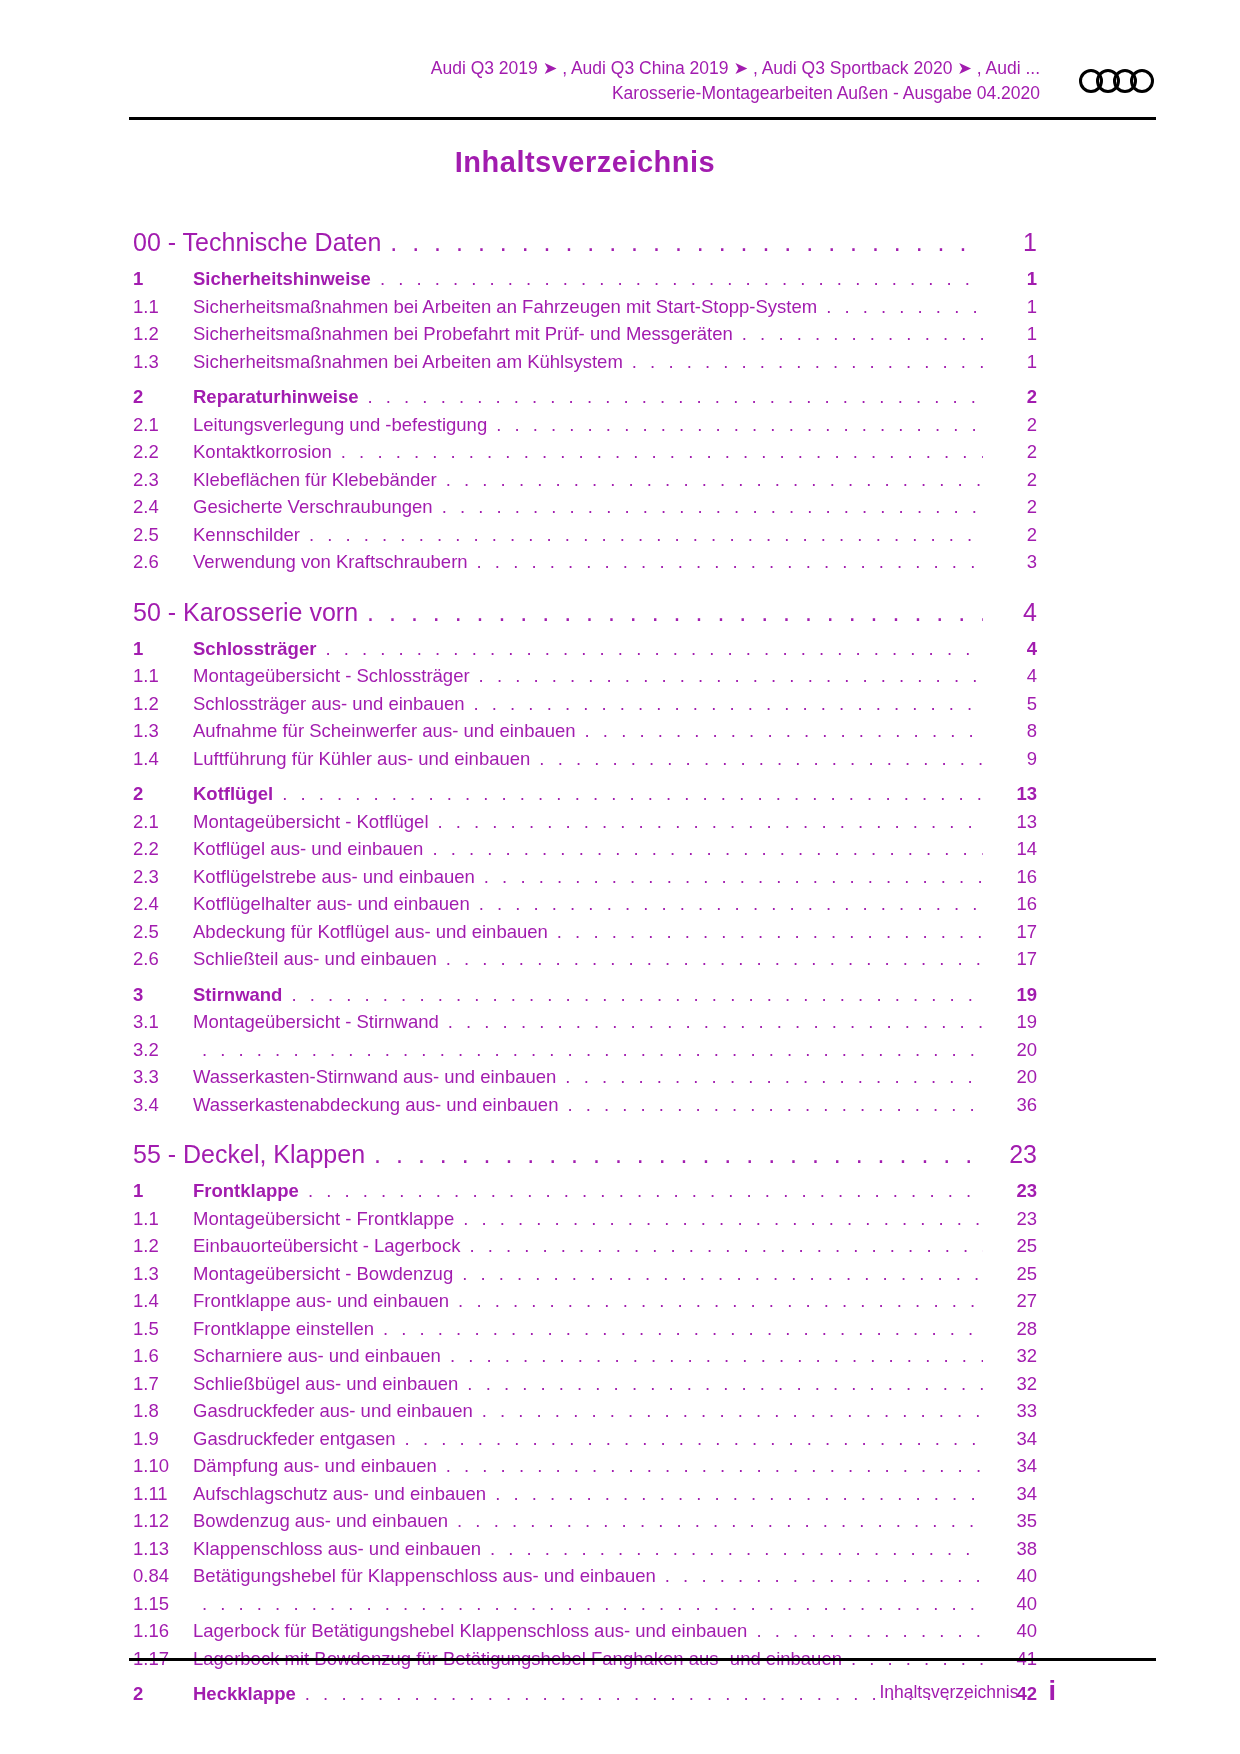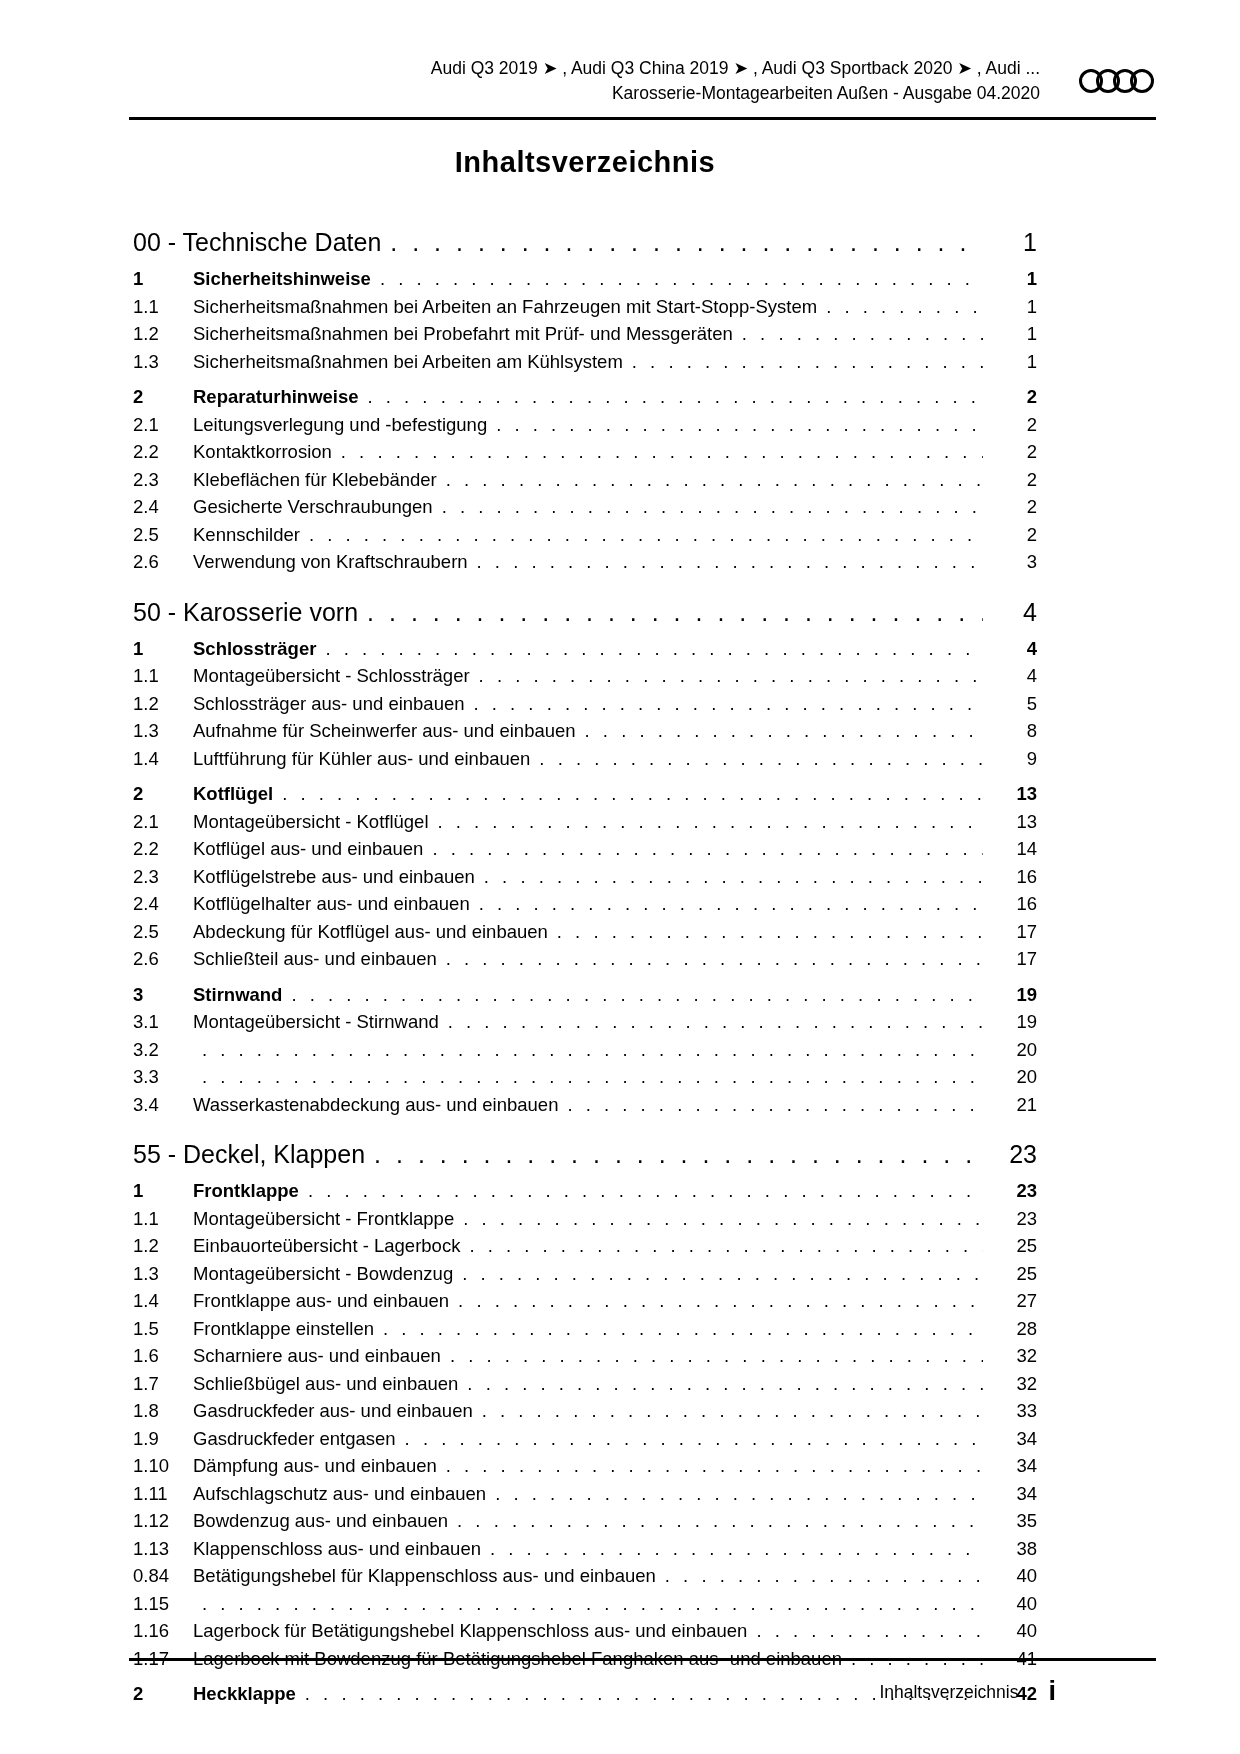--- a/index.html
+++ b/index.html
@@ -2,21 +2,21 @@
 <html lang="de"><head>
 <meta charset="utf-8">
 <style>
   html,body{margin:0;padding:0;background:#e8e8e8;}
   .page{
     position:relative;
     width:1240px;height:1754px;
     margin:0 auto;
     background:#ffffff;
     font-family:"Liberation Sans","DejaVu Sans",sans-serif;
-    color:#000000;
+    color:#a21caf;
     overflow:hidden;
   }
   
   .header-text{
     position:absolute;left:130px;top:56px;width:910px;
     text-align:right;font-size:17.5px;line-height:25px;white-space:nowrap;
   }
   .logo{position:absolute;right:84px;top:64px;}
   .rule{position:absolute;left:129px;right:84px;height:3px;background:#000;}
   .rule.header-rule{top:117px;}
@@ -231,28 +231,29 @@
         <span class="dots"></span>
         <span class="pg">19</span>
       </div>
       <div class="row entry">
         <span class="num">3.2</span>
         <span class="dots"></span>
         <span class="pg">20</span>
       </div>
       <div class="row entry">
         <span class="num">3.3</span>
+        <span class="etitle">Wasserkasten-Stirnwand aus- und einbauen</span>
         <span class="dots"></span>
         <span class="pg">20</span>
       </div>
       <div class="row entry">
         <span class="num">3.4</span>
         <span class="etitle">Wasserkastenabdeckung aus- und einbauen</span>
         <span class="dots"></span>
-        <span class="pg">21</span>
+        <span class="pg">36</span>
       </div>
       <div class="row section">
         <span class="heading">55 - Deckel, Klappen</span>
         <span class="dots"></span>
         <span class="pg">23</span>
       </div>
       <div class="row entry bold">
         <span class="num">1</span>
         <span class="etitle">Frontklappe</span>
         <span class="dots"></span>

